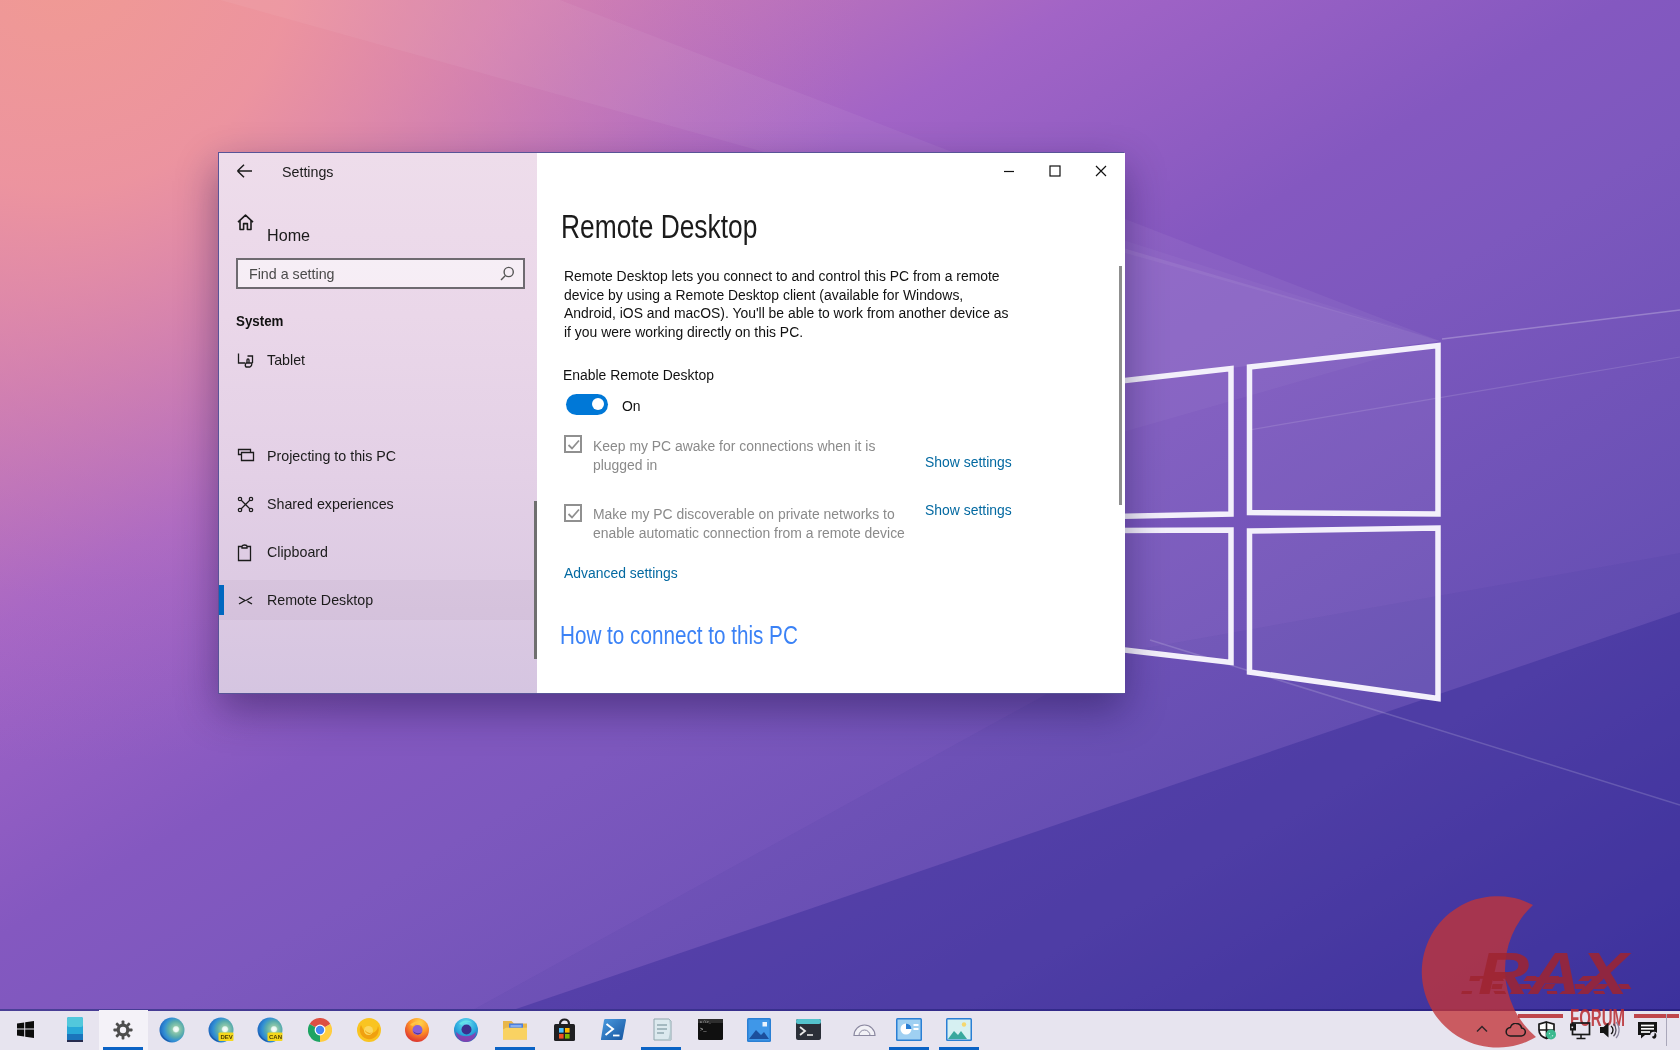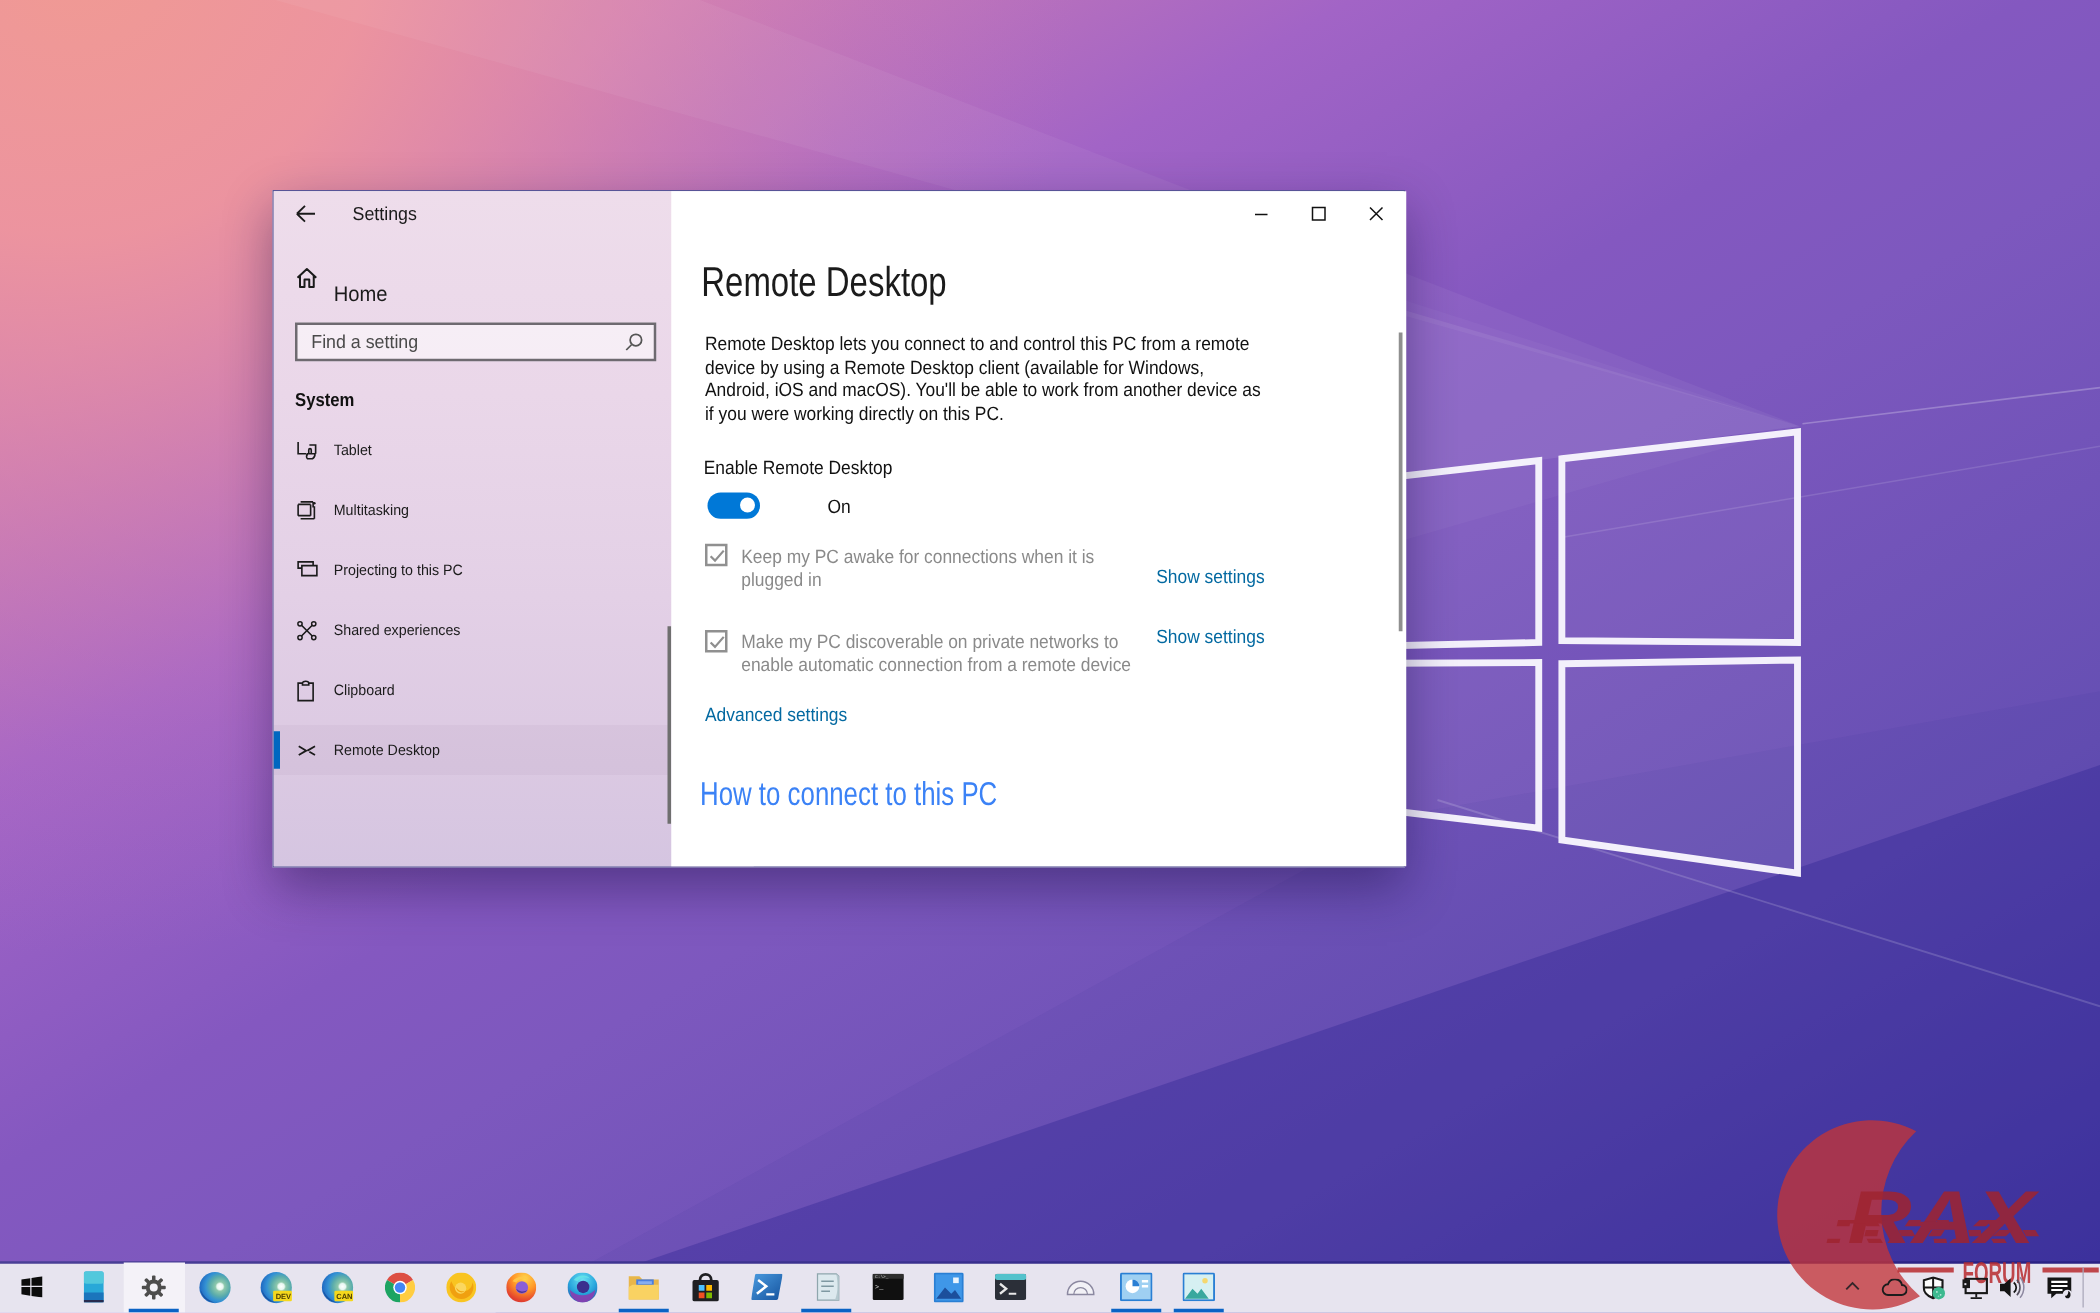--- a/index.html
+++ b/index.html
@@ -8,21 +8,21 @@
   #desk { position:relative; width:1680px; height:1050px; overflow:hidden; }
   #wall { position:absolute; left:0; top:0; }
   .cx { transform:scaleX(0.91); transform-origin:0 0; display:inline-block; white-space:nowrap; }
   
   #win { position:absolute; left:218px; top:152px; width:906px; height:542px;
          box-shadow:0 16px 38px rgba(20,10,60,0.42); border:1px solid rgba(70,65,140,0.9); background:#fff; }
   #sidebar { position:absolute; left:0; top:0; width:384px; height:540px;
     background:linear-gradient(180deg,#eeddeb 0%,#ead7e9 30%,#e3d0e6 60%,#dbc9e2 85%,#d5c5e1 100%); }
   #main { position:absolute; left:318px; top:0; width:588px; height:540px; background:#ffffff; }
   .blue { color:#0369a1; }
-  .navtxt { position:absolute; left:48px; font-size:12px; color:#1b1b1b; line-height:40px; white-space:nowrap; }
+  .navtxt { position:absolute; left:48px; font-size:15px; color:#1b1b1b; line-height:40px; white-space:nowrap; }
   .navrow { position:absolute; left:0; width:318px; height:40px; }
   .navico { position:absolute; left:18px; top:12px; }
   #tog { position:absolute; left:29px; top:241px; width:42px; height:20.5px; border-radius:10.5px; background:#0078d7; }
   #tog .knob { position:absolute; right:4px; top:4.2px; width:12px; height:12px; border-radius:50%; background:#fff; }
   .cb { position:absolute; width:18px; height:18px; border:2px solid #909090; }
   
   #bar { position:absolute; left:0; top:1010px; width:1680px; height:40px; background:#e7e4ef; }
   #bartop { position:absolute; left:0; top:1009px; width:1680px; height:1.5px; background:linear-gradient(90deg,#4a3f96,#332a8a 60%,#2a2183); }
   .ul { position:absolute; top:1047px; height:3px; width:40px; background:#0b63c5; }
 </style>
@@ -88,27 +88,20 @@
       </svg>
     </div>
     <div class="abs" style="left:17px;top:159px;font-size:15px;font-weight:bold;color:#111;"><span class="cx" style="transform:scaleX(0.89)">System</span></div>
 
     <div class="navrow" style="top:187px;">
       <svg class="navico" width="17" height="17" viewBox="0 0 17 17">
             <path d="M1.5 1.5 V11 H8 M10.5 4 h5 v7 M9 11 c0 0 -1.5 2.5 0 4 h4 c2-1 2-3 2-4 z M10 11 v-3 c0-1.5 2-1.5 2 0 v3" stroke="#1b1b1b" stroke-width="1.3" fill="none"></path>
           </svg>
       <div class="navtxt"><span class="cx" style="transform:scaleX(0.95)">Tablet</span></div>
     </div>
-    <div class="navrow" style="top:235px;">
-      <svg class="navico" width="18" height="17" viewBox="0 0 18 17">
-            <path d="M1.5 3.5 h10 M1.5 3.5 v9 M11.5 3.5 v9 M1.5 12.5 h10 M3.5 1.5 h10 M13.5 6 v-4.5 M14.5 5 v10 M14.5 15 h-11" stroke="#1b1b1b" stroke-width="1.3" fill="none"></path>
-            <circle cx="14.5" cy="2.6" r="1" fill="#1b1b1b"></circle>
-          </svg>
-      <div class="navtxt"><span class="cx" style="transform:scaleX(0.95)">Multitasking</span></div>
-    </div>
     <div class="navrow" style="top:283px;">
       <svg class="navico" width="18" height="16" viewBox="0 0 18 16">
             <path d="M4.5 4.5 h12 v8 h-12 z M4.5 6.5 h-3 v-5 h12 v3" stroke="#1b1b1b" stroke-width="1.3" fill="none"></path>
           </svg>
       <div class="navtxt"><span class="cx" style="transform:scaleX(0.95)">Projecting to this PC</span></div>
     </div>
     <div class="navrow" style="top:331px;">
       <svg class="navico" width="17" height="17" viewBox="0 0 17 17">
         <path d="M3 3 L14 14 M14 3 L3 14" stroke="#1b1b1b" stroke-width="1.3" fill="none"></path>
         <circle cx="3" cy="3" r="1.7" fill="#e3d0e6" stroke="#1b1b1b" stroke-width="1.2"></circle>
@@ -145,21 +138,21 @@
     <div class="abs" style="left:24px;top:55px;font-size:33.5px;color:#1b1b1b;"><span class="cx" style="transform:scaleX(0.787)">Remote Desktop</span></div>
     <div class="abs cx" style="left:27px;top:114px;font-size:15.3px;line-height:18.6px;color:#111;">
       Remote Desktop lets you connect to and control this PC from a remote<br>
       device by using a Remote Desktop client (available for Windows,<br>
       Android, iOS and macOS). You'll be able to work from another device as<br>
       if you were working directly on this PC.</div>
     <div class="abs" style="left:26px;top:213px;font-size:15.3px;color:#111;"><span class="cx">Enable Remote Desktop</span></div>
     <div id="tog">
           <div class="knob"></div>
         </div>
-    <div class="abs" style="left:85px;top:244px;font-size:15.3px;color:#111;margin-left:40px;"><span class="cx">On</span></div>
+    <div class="abs" style="left:85px;top:244px;font-size:15.3px;color:#111;"><span class="cx">On</span></div>
 
     <div class="cb" style="left:27px;top:282px;">
       <svg width="16" height="16" viewBox="0 0 16 16">
             <path d="M2.5 8 L6 11.5 L13 3.5" stroke="#8f8f8f" stroke-width="1.8" fill="none"></path>
           </svg>
     </div>
     <div class="abs cx" style="left:56px;top:284px;font-size:15.3px;line-height:18.6px;color:#8a8a8a;">
       Keep my PC awake for connections when it is<br>plugged in</div>
     <div class="abs blue" style="left:388px;top:300px;font-size:15.3px;"><span class="cx">Show settings</span></div>
 

